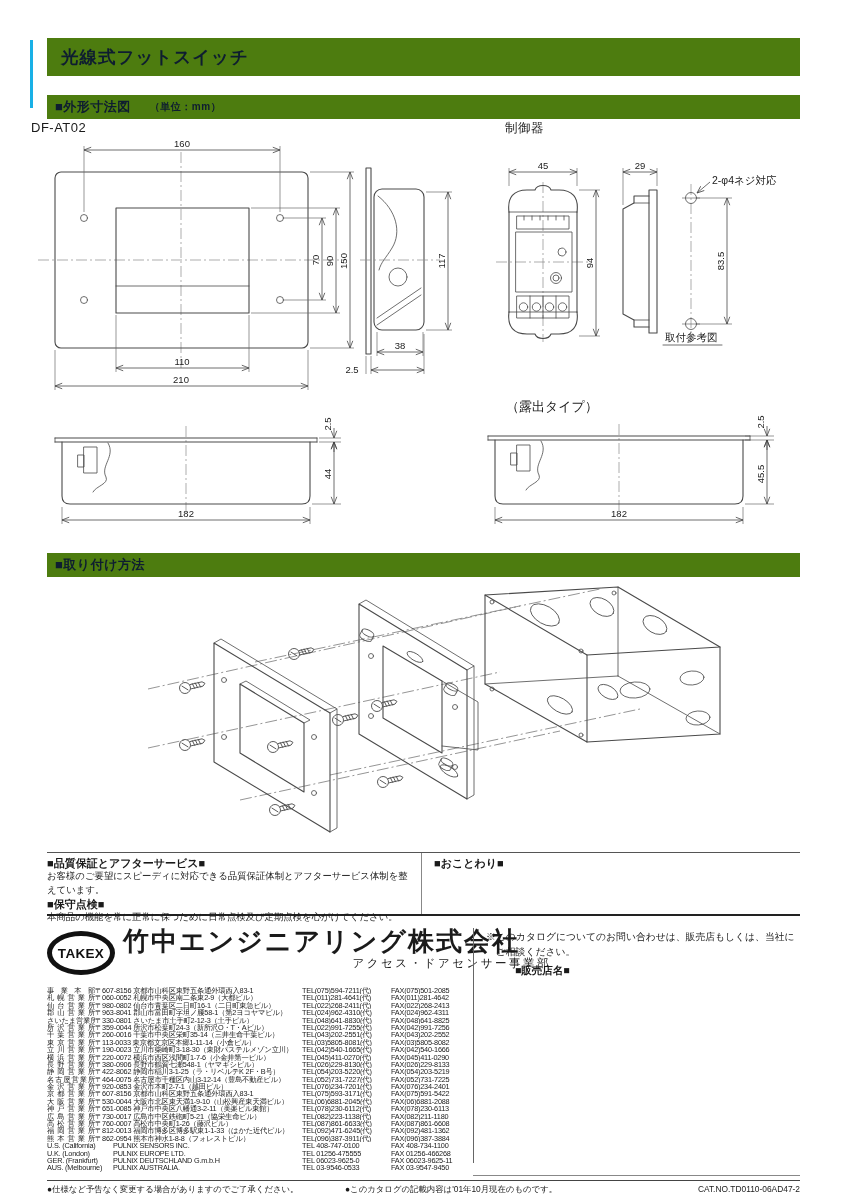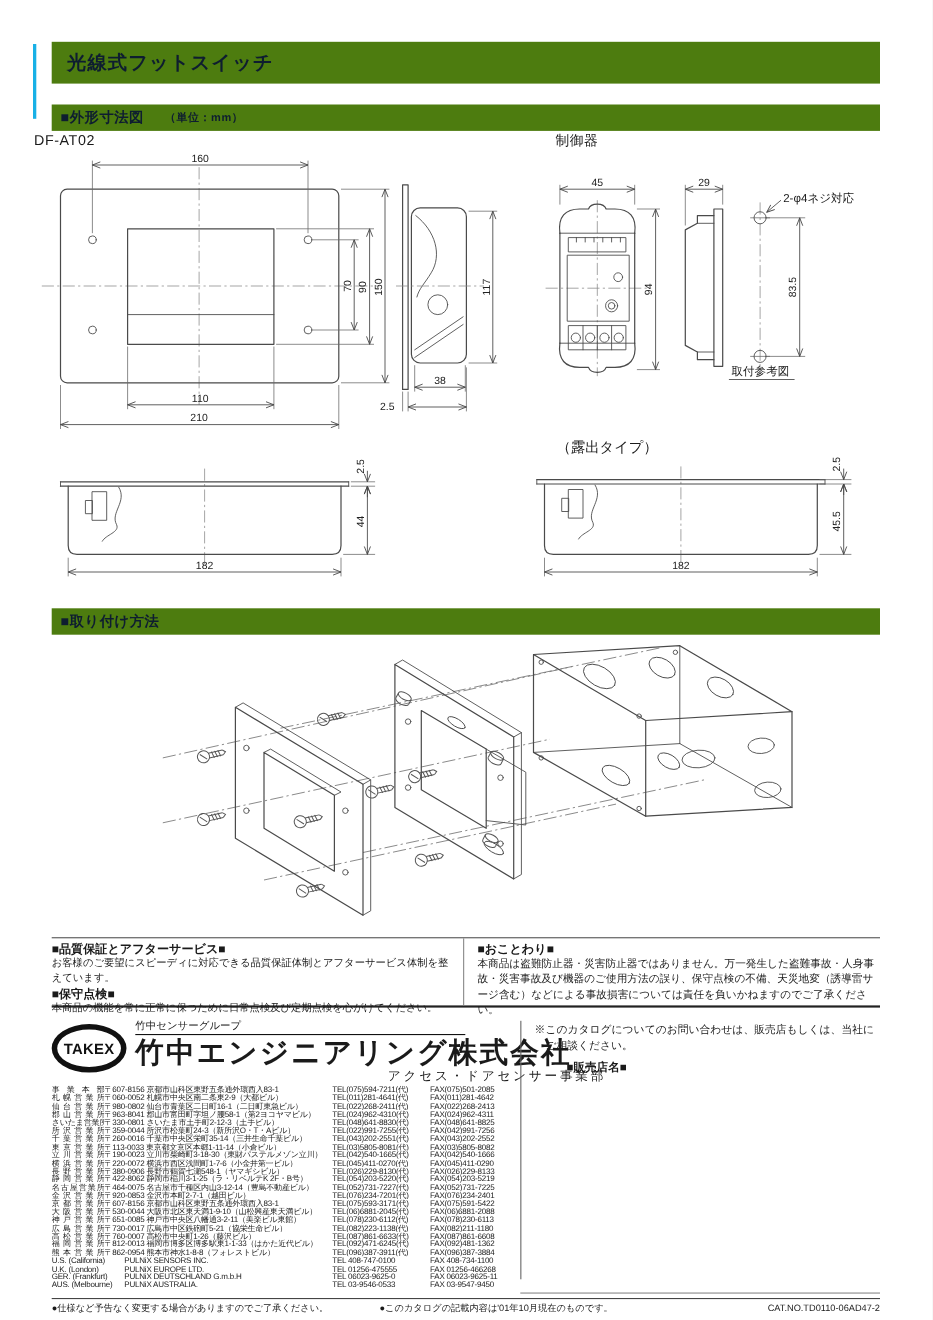--- a/index.html
+++ b/index.html
@@ -350,28 +350,26 @@
 
   <div class="notes">
     <div class="ncol colL">
       <div class="ntitle">■品質保証とアフターサービス■</div>
       <div class="nbody" style="font-size:9.4px;">お客様のご要望にスピーディに対応できる品質保証体制とアフターサービス体制を整えています。</div>
       <div class="ntitle">■保守点検■</div>
       <div class="nbody" style="font-size:9.4px;">本商品の機能を常に正常に保つために日常点検及び定期点検を心がけてください。</div>
     </div>
     <div class="ncol colR">
       <div class="ntitle">■おことわり■</div>
-      <div class="nbody">本商品は盗難防止器・災害防止器ではありません。万一発生した盗難事故・人身事故・災害事故及び機器のご使用方法の誤り、保守点検の不備、天災地変（誘導雷サージ含む）などによる事故損害については責任を負いかねますのでご了承ください。</div>
     </div>
   </div>
 
   <div class="company">
     <div class="logo">TAKEX</div>
     <div class="cblock">
-      <div class="cgroup">竹中センサーグループ</div>
       <div class="cname">竹中エンジニアリング株式会社</div>
       <div class="cdiv">アクセス・ドアセンサー事業部</div>
     </div>
   </div>
 
   <div class="vdivider"></div>
   <div class="cnote">※このカタログについてのお問い合わせは、販売店もしくは、当社にご相談ください。</div>
   <div class="dealer">■販売店名■</div>
 
   <div class="offices">

